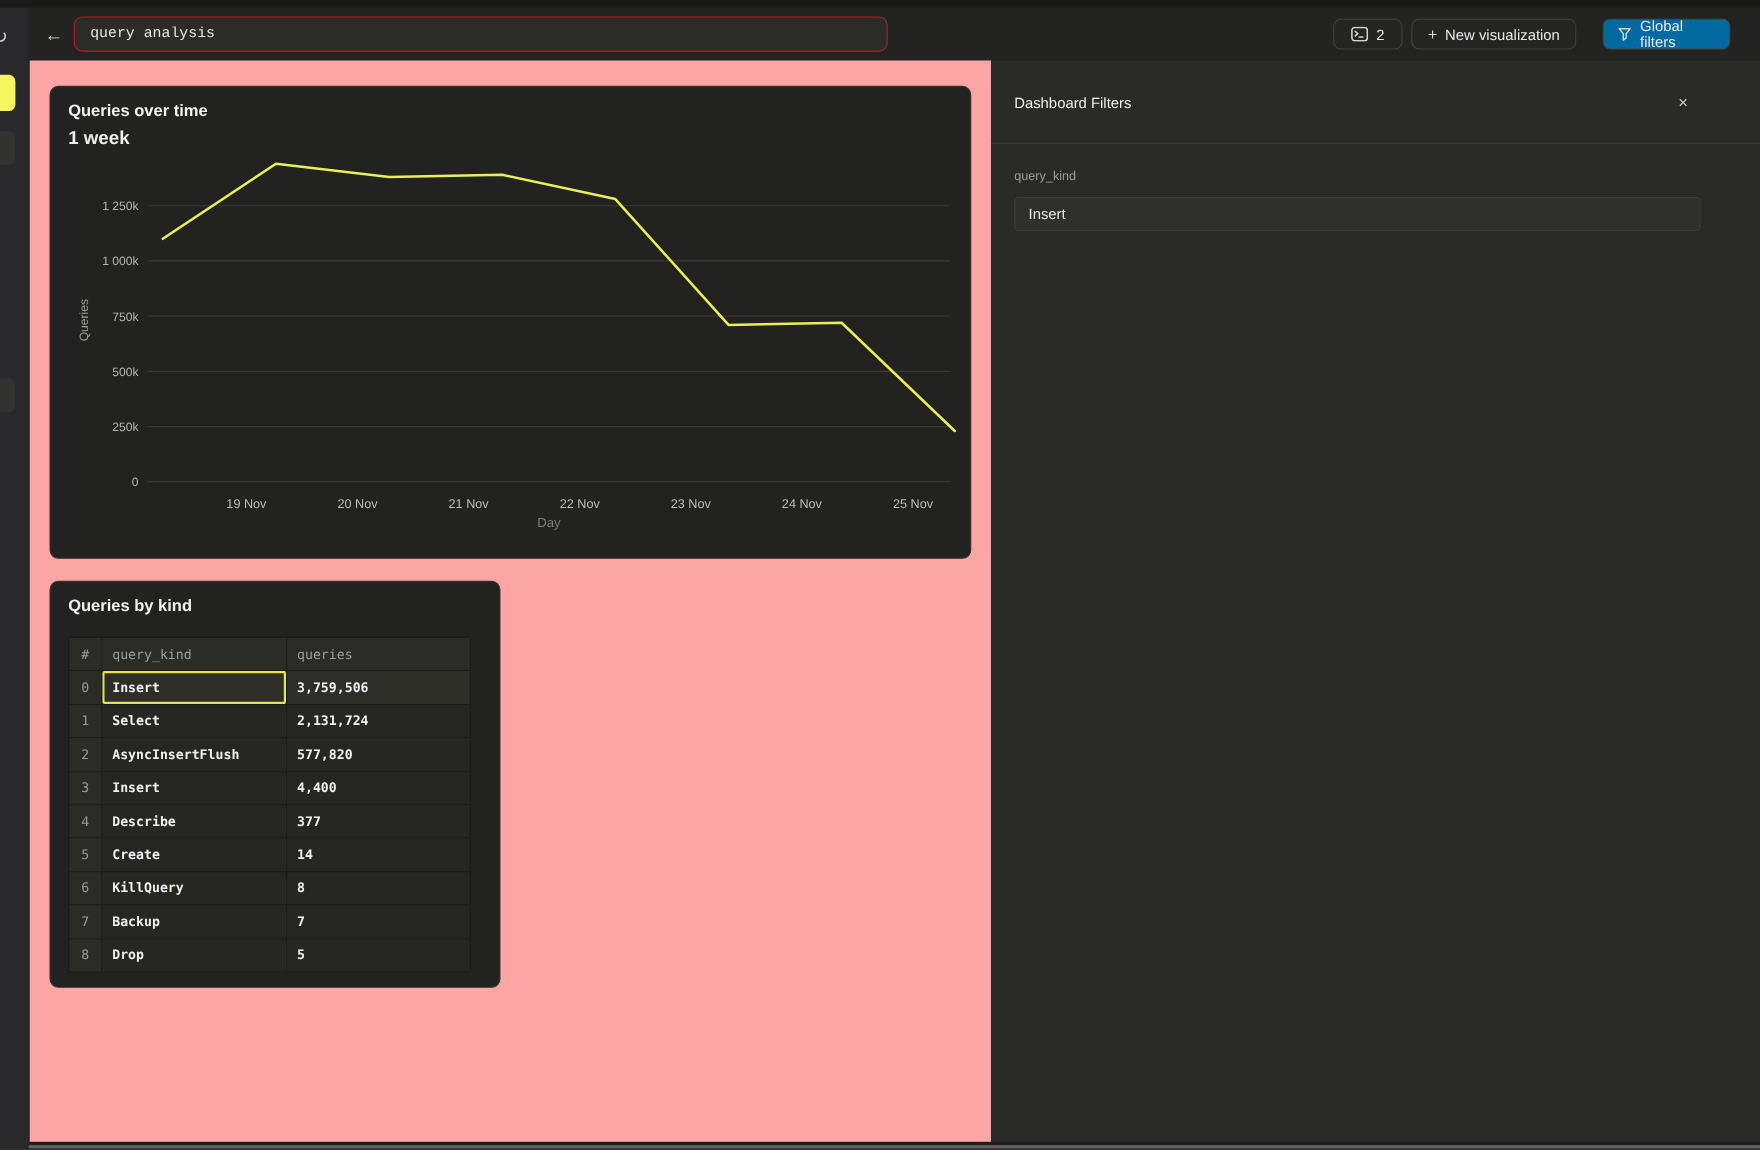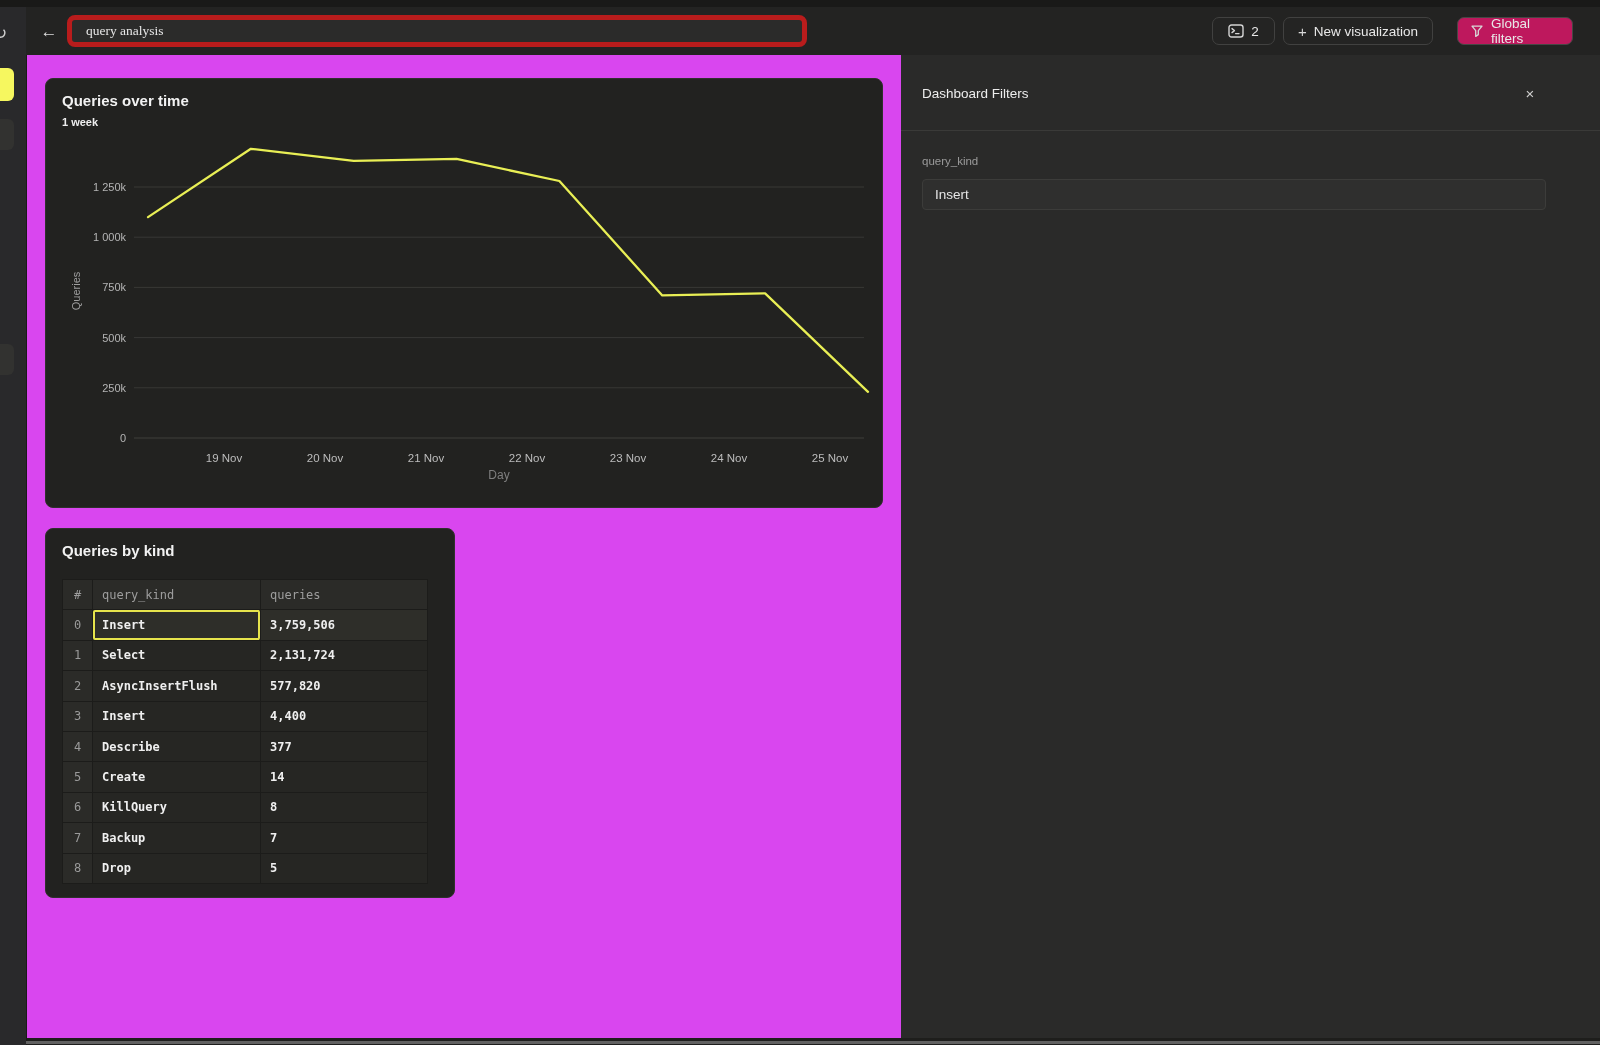--- a/index.html
+++ b/index.html
@@ -14,36 +14,36 @@
   .strip-refresh{position:absolute;left:-7px;top:16px;font-size:17px;color:#cfcfcf;cursor:pointer;}
   .thumb{position:absolute;left:-9px;width:23px;border-radius:6px;}
   .thumb-yellow{top:61px;height:33px;background:#f6f75f;}
   .thumb-grey1{top:112px;height:31px;background:#323230;}
   .thumb-grey2{top:337px;height:31px;background:#323230;}
   
   .topbar{position:absolute;left:26px;top:7px;width:1574px;height:48px;background:#232322;}
   .back-btn{position:absolute;left:10px;top:12px;width:26px;height:26px;display:flex;
             align-items:center;justify-content:center;font-size:17px;color:#dcdcdc;cursor:pointer;}
   .title-input{position:absolute;left:41px;top:8px;width:740px;height:32px;box-sizing:border-box;
-               background:#2b2b2a;border:5px solid #b91c1c;border-radius:8px;color:#e6e6e6;
-               font-size:13.5px;padding:0 14px;outline:none;font-family:Liberation Serif, serif;}
+               background:#2b2b2a;border:1px solid #b91c1c;border-radius:8px;color:#e6e6e6;
+               font-size:13.5px;padding:0 14px;outline:none;font-family:Liberation Mono, monospace;}
   .tb-btn{position:absolute;top:10px;height:28px;box-sizing:border-box;display:flex;align-items:center;
           justify-content:center;gap:7px;border:1px solid #414140;border-radius:7px;background:#242423;
           color:#e8e8e8;font-size:13.5px;cursor:pointer;padding:0 12px;}
   .btn-console{left:1186px;width:63px;}
   .btn-newviz{left:1257px;width:150px;}
-  .btn-global{left:1431px;width:116px;background:#be185d;border-color:#474745;}
+  .btn-global{left:1431px;width:116px;background:#0369a1;border-color:#474745;}
   .plus-glyph{font-size:15px;color:#d8d8d8;line-height:1;}
   
-  .canvas{position:absolute;left:27px;top:55px;width:874px;height:983px;background:#d946ef;}
+  .canvas{position:absolute;left:27px;top:55px;width:874px;height:983px;background:#fca5a5;}
   .card{position:absolute;box-sizing:border-box;background:#222220;border:1px solid #30302d;border-radius:8px;}
   .card-chart{left:18px;top:23px;width:838px;height:430px;}
   .card-table{left:18px;top:473px;width:410px;height:370px;padding-left:35px;}
   .card-title{position:absolute;left:16px;top:13px;font-size:15px;font-weight:700;color:#f2f2f2;}
-  .card-subtitle{position:absolute;left:16px;top:37px;font-size:11px;font-weight:700;color:#eeeeee;}
+  .card-subtitle{position:absolute;left:16px;top:37px;font-size:17px;font-weight:700;color:#eeeeee;}
   .chart-svg{position:absolute;left:0;top:0;}
   .chart-svg text{font-family:"Liberation Sans",sans-serif;}
   .ytick{fill:#b5b5b5;font-size:11px;}
   .xtick{fill:#bdbdbd;font-size:11.5px;}
   .axis-label{fill:#9e9e9e;font-size:11px;}
   .xaxis-label{fill:#7f7f7f;font-size:12px;}
   
   .qtable{position:absolute;left:16px;top:50px;width:364px;border:1px solid #1c1c1a;border-bottom:none;}
   .tr{display:flex;height:30.4px;box-sizing:border-box;border-bottom:1px solid #1c1c1a;
       font-family:"DejaVu Sans Mono",monospace;font-size:12px;}

